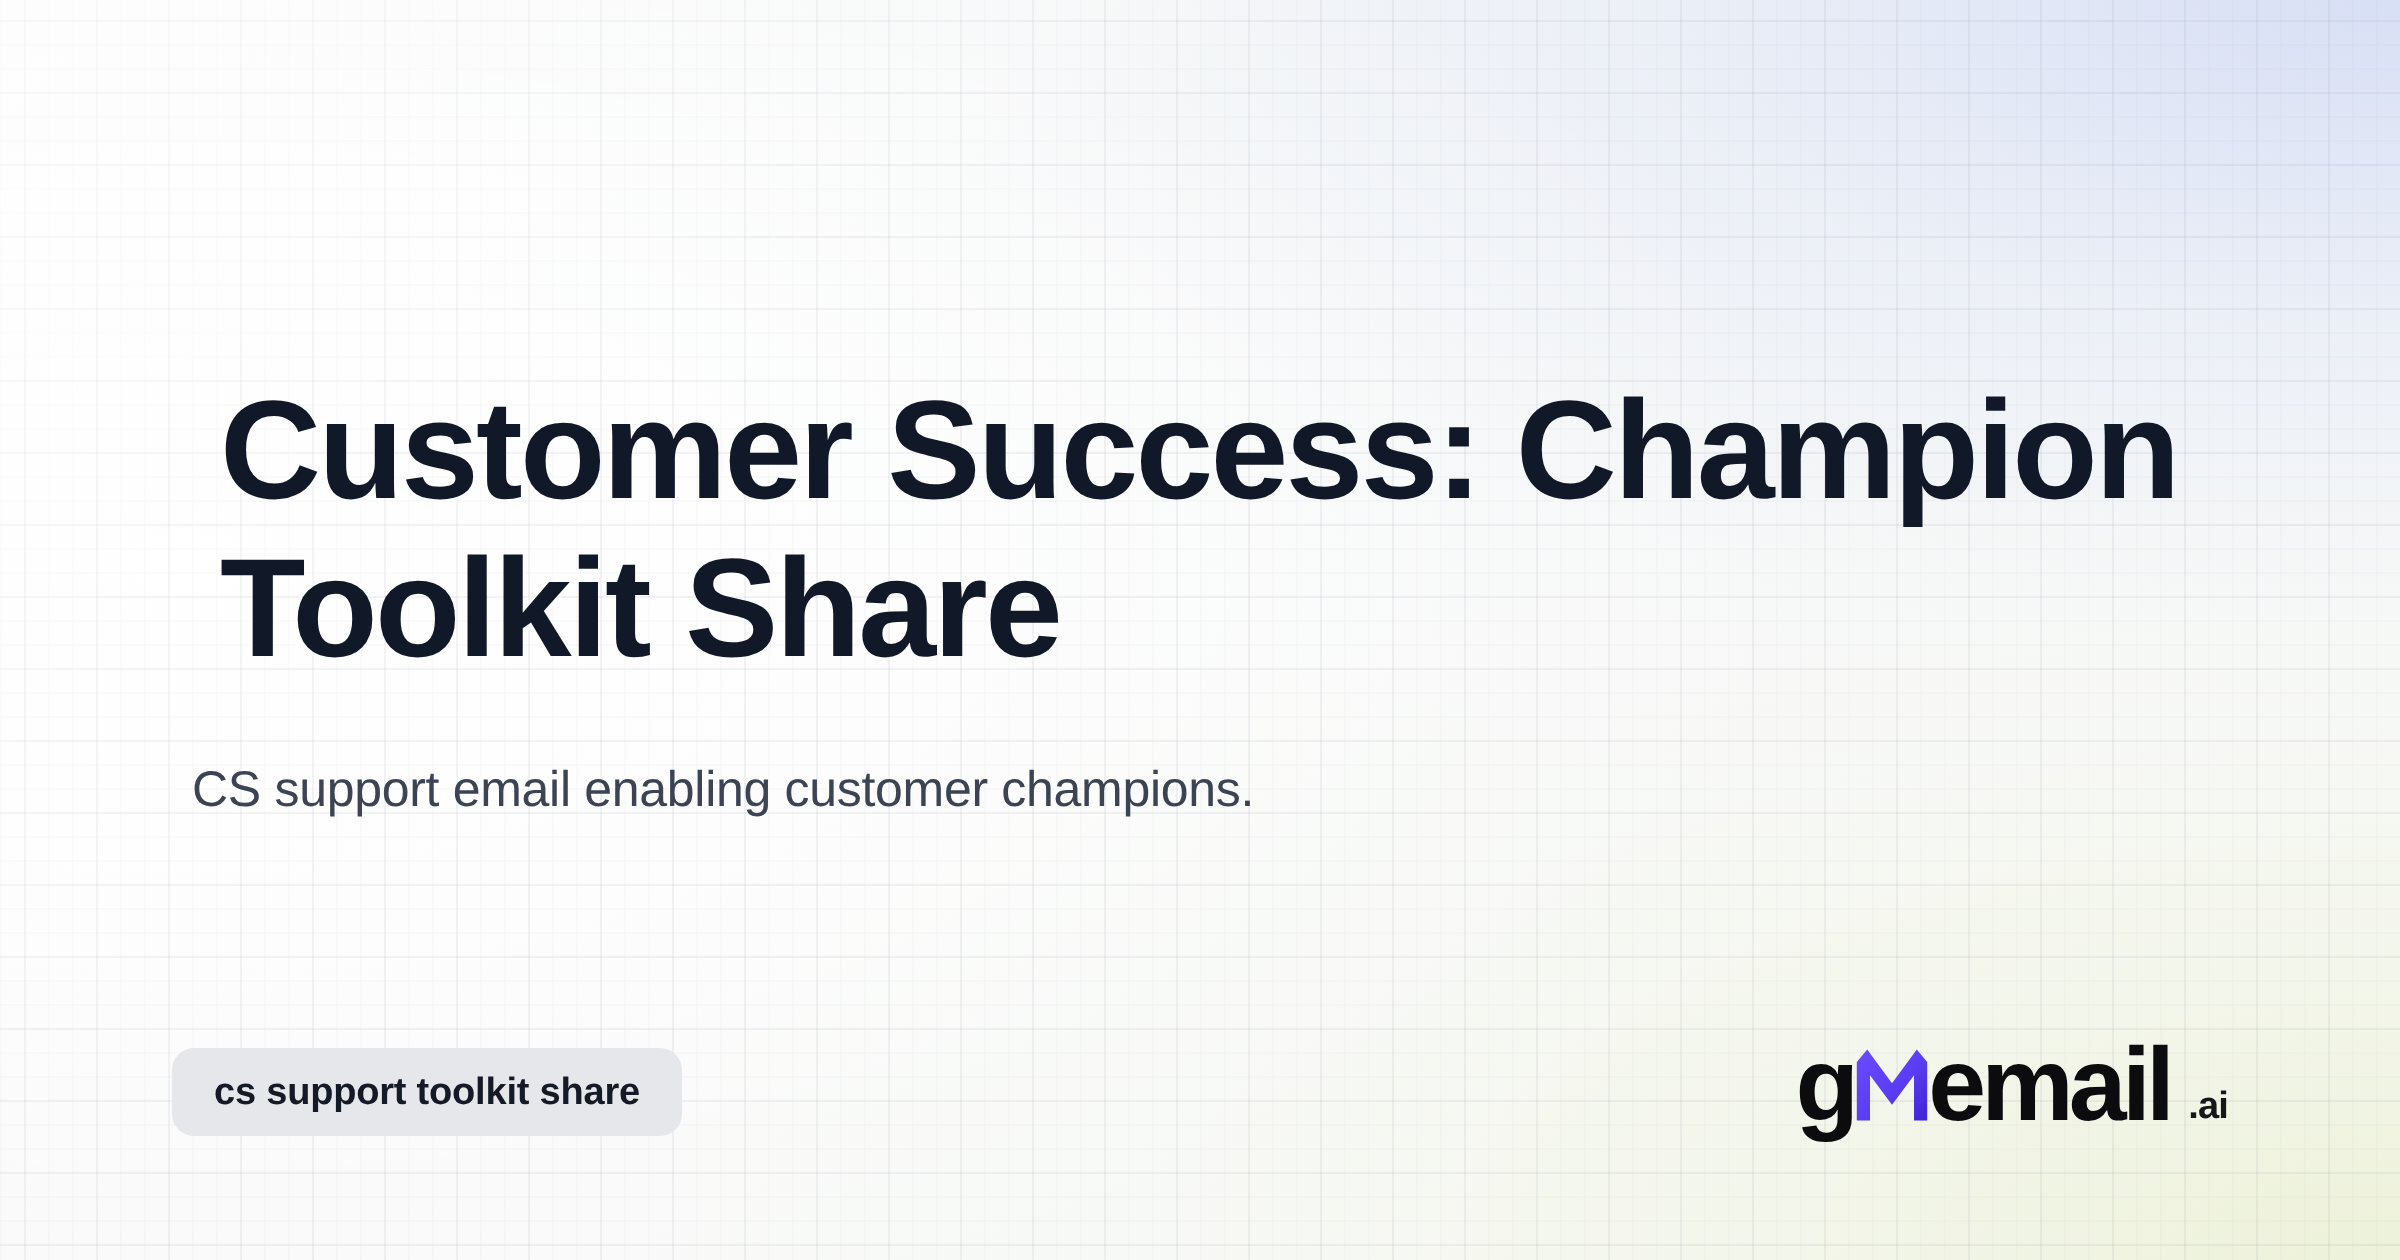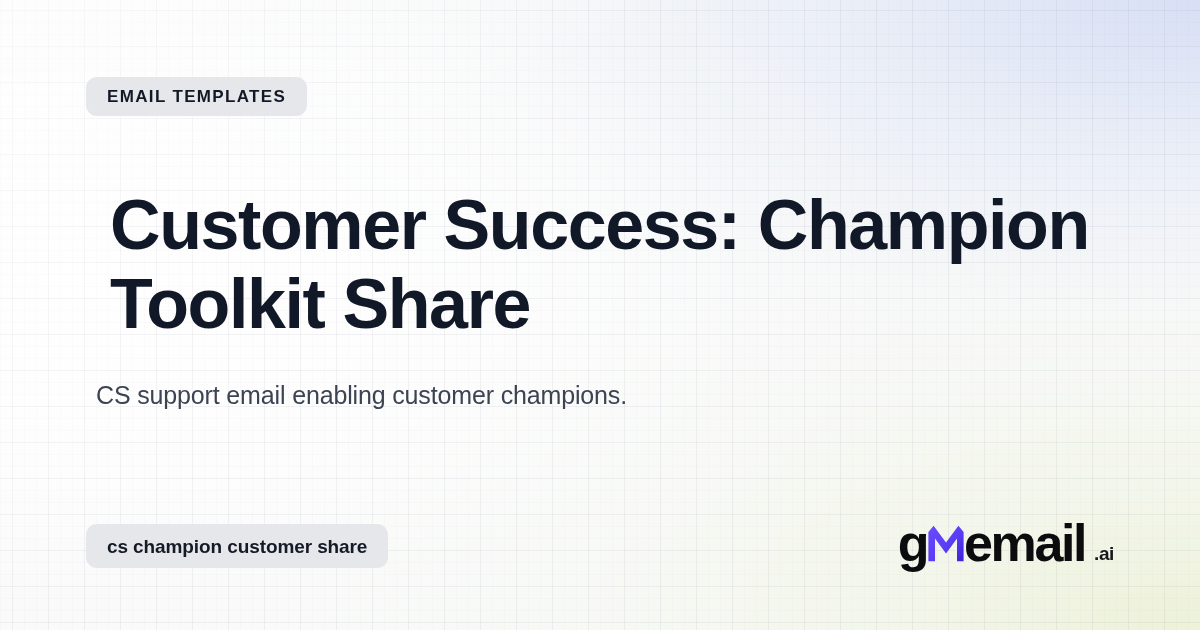--- a/index.html
+++ b/index.html
@@ -213,30 +213,27 @@
   <div class="bg-base"></div>
   <div class="bg-tint-lavender"></div>
   <div class="bg-tint-cream"></div>
   <div class="bg-tint-white"></div>
   <div class="bg-grid-soft"></div>
   <div class="bg-grid"></div>
   <div class="bg-vignette"></div>
 
   <div class="content">
 
-    <div class="eyebrow-badge">
-      <span>EMAIL TEMPLATES</span>
-    </div>
 
     <h1 class="headline">Customer Success: Champion Toolkit Share</h1>
 
     <p class="subhead">CS support email enabling customer champions.</p>
 
     <div class="slug-chip">
-      <span>cs champion customer share</span>
+      <span>cs support toolkit share</span>
     </div>
 
     <div class="logo">
       <div class="logo-word">
         <span class="logo-g">g</span>
         <span class="logo-m">
           <svg width="38" height="37" viewBox="0 0 38 37" aria-hidden="true">
             <defs>
               <linearGradient id="mGrad" x1="0" y1="0" x2="1" y2="1">
                 <stop offset="0%" stop-color="#6b4bff"></stop>

